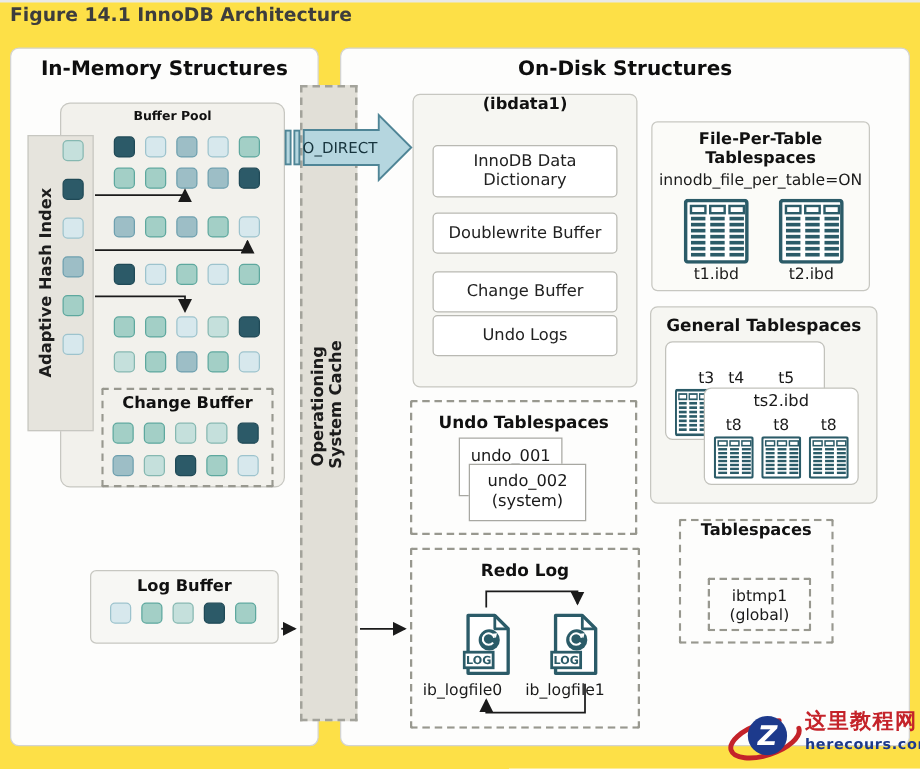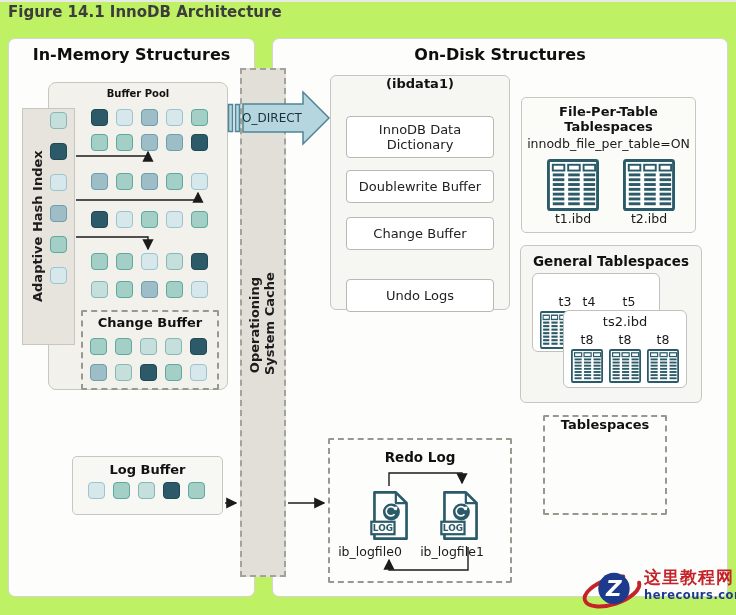--- a/index.html
+++ b/index.html
@@ -1,16 +1,16 @@
 <!DOCTYPE html>
 <html style="--sq_dark: #2c5a68; --sq_dark_b: #1f4956; --sq_med: #a3cfc6; --sq_med_b: #5ea89e; --sq_gray: #9dbec6; --sq_gray_b: #6d9fae; --sq_light: #c5e0dc; --sq_light_b: #86b8b1; --sq_pale: #d7e8ed; --sq_pale_b: #9dc3cd; --icon_teal: #2b5b68; --arrow_fill: #b5d6df; --arrow_stroke: #4f8596; --wm_red: #c4232a; --wm_blue: #1d3a8c;"><head>
 <meta charset="utf-8">
 <style>
   html,body{margin:0;padding:0;background:#fff;}
-  #canvas{position:relative;width:736px;height:615px;background:#bef264;overflow:hidden;
+  #canvas{position:relative;width:736px;height:615px;background:#fde047;overflow:hidden;
           font-family:"DejaVu Sans","Liberation Sans",sans-serif;color:#1a1a1a;}
   #canvas::before{content:"";position:absolute;left:0;top:0;width:736px;height:2px;background:#e9e9e6;}
   .abs{position:absolute;box-sizing:border-box;}
   .fig-title{left:8px;top:3px;font-size:15px;font-weight:bold;color:#3d3d3d;}
   .panel{top:38px;height:559px;background:#fdfdfc;border:1px solid #d4d4d0;border-radius:7px;}
   .panel-title{top:45px;font-size:16px;font-weight:bold;color:#0e0e0e;text-align:center;}
   .box{border:1px solid #c7c7c1;border-radius:6px;}
   .dashed{border:2px dashed #98988f;border-radius:2px;}
   .box-title{font-weight:bold;font-size:13px;text-align:center;color:#111;}
   .sq{width:17px;height:17px;border-radius:4px;border:1px solid;flex:0 0 auto;box-sizing:border-box;}
@@ -146,21 +146,21 @@
         <span class="sq sq-d"></span>
         <span class="sq sq-m"></span>
       </div>
   </div>
 
   <div class="abs box" style="left:330px;top:75px;width:180px;height:235px;background:#f6f6f2;">
     <div class="box-title">(ibdata1)</div>
     <div class="abs item" style="top:94px;height:33px;">Doublewrite Buffer</div>
     <div class="abs item" style="top:40px;height:42px;">InnoDB Data Dictionary</div>
     <div class="abs item" style="top:141px;height:33px;">Change Buffer</div>
-    <div class="abs item" style="top:203px;height:33px;">Undo Logs</div>
+    <div class="abs item" style="top:176px;height:33px;">Undo Logs</div>
   </div>
 
   <div class="abs box" style="left:521px;top:97px;width:175px;height:136px;background:#fbfbf8;border-radius:5px;">
     <div class="box-title" style="padding-top:6px;">File-Per-Table</div>
     <div class="box-title">Tablespaces</div>
     <div class="small-label" style="margin-top:2px;">innodb_file_per_table=ON</div>
     <svg class="abs" style="left:25px;top:61px;" width="52" height="52" viewBox="0 0 54 54">
         <use href="#ticon"></use>
       </svg>
     <svg class="abs" style="left:101px;top:61px;" width="52" height="52" viewBox="0 0 54 54">
@@ -191,20 +191,28 @@
         </svg>
       <svg class="abs" style="left:45px;top:38px;" width="32" height="34" viewBox="0 0 54 54" preserveAspectRatio="none">
           <use href="#ticon"></use>
         </svg>
       <svg class="abs" style="left:83px;top:38px;" width="32" height="34" viewBox="0 0 54 54" preserveAspectRatio="none">
           <use href="#ticon"></use>
         </svg>
     </div>
   </div>
 
+  <div class="abs dashed" style="left:328px;top:320px;width:182px;height:108px;">
+    <div class="box-title" style="padding-top:8px;font-size:13.5px;">Undo Tablespaces</div>
+    <div class="abs white-card" style="left:37px;top:28px;width:83px;height:47px;font-size:13px;text-align:center;padding-top:7px;">undo_001</div>
+    <div class="abs white-card" style="left:45px;top:49px;width:94px;height:46px;display:flex;flex-direction:column;align-items:center;justify-content:center;font-size:13px;line-height:16px;">
+      <div>undo_002</div>
+      <div>(system)</div>
+    </div>
+  </div>
 
   <div class="abs dashed" style="left:328px;top:438px;width:184px;height:145px;">
     <div class="box-title" style="padding-top:9px;font-size:13.5px;">Redo Log</div>
     <svg class="abs" style="left:40px;top:49px;" width="41" height="53" viewBox="0 0 46 58">
       <path class="licon-doc" d="M5 3 H29 L41 15 V55 H5 Z"></path>
       <path class="licon-fold" d="M29 3 V15 H41"></path>
       <circle class="licon-circle" cx="24" cy="25" r="9.5"></circle>
       <path class="licon-glyph" d="M28.5 23 a5.2 5.2 0 1 0 -1 4.5"></path>
       <path d="M26.5 19.5 l4.5 -0.5 -1 4.3 z" fill="#fff"></path>
       <rect class="licon-badge" x="1.5" y="36" width="26" height="14"></rect>
@@ -218,20 +226,24 @@
       <path d="M26.5 19.5 l4.5 -0.5 -1 4.3 z" fill="#fff"></path>
       <rect class="licon-badge" x="1.5" y="36" width="26" height="14"></rect>
       <text class="licon-badge-text" x="14.5" y="46.5" text-anchor="middle">LOG</text>
     </svg>
     <div class="abs small-label" style="left:0;top:104px;width:80px;">ib_logfile0</div>
     <div class="abs small-label" style="left:82px;top:104px;width:80px;">ib_logfile1</div>
   </div>
 
   <div class="abs dashed" style="left:543px;top:415px;width:124px;height:100px;">
     <div class="box-title">Tablespaces</div>
+    <div class="abs dashed" style="left:21px;top:45px;width:83px;height:43px;display:flex;flex-direction:column;align-items:center;justify-content:center;font-size:12.5px;line-height:15px;">
+      <div>ibtmp1</div>
+      <div>(global)</div>
+    </div>
   </div>
 
   <svg class="abs overlay" style="left:0;top:0;" width="736" height="615" viewBox="0 0 736 615">
     <defs>
       <marker id="ah" markerWidth="8" markerHeight="8" refX="7" refY="4" orient="auto">
         <path d="M0 0 L8 4 L0 8 Z" fill="#1b1b1b"></path>
       </marker>
       <g id="tcol">
         <rect class="ticon-head" x="0" y="0" width="12" height="6"></rect>
         <rect class="ticon-bar" x="0" y="9" width="12" height="3"></rect>

